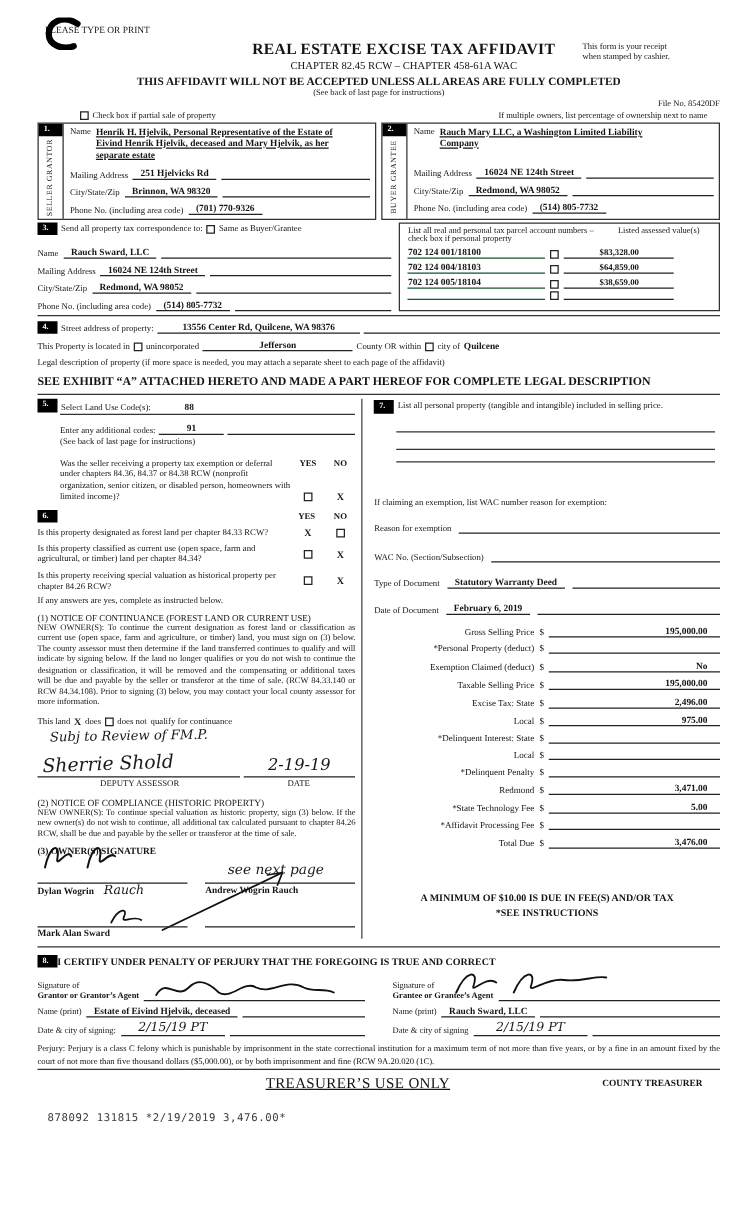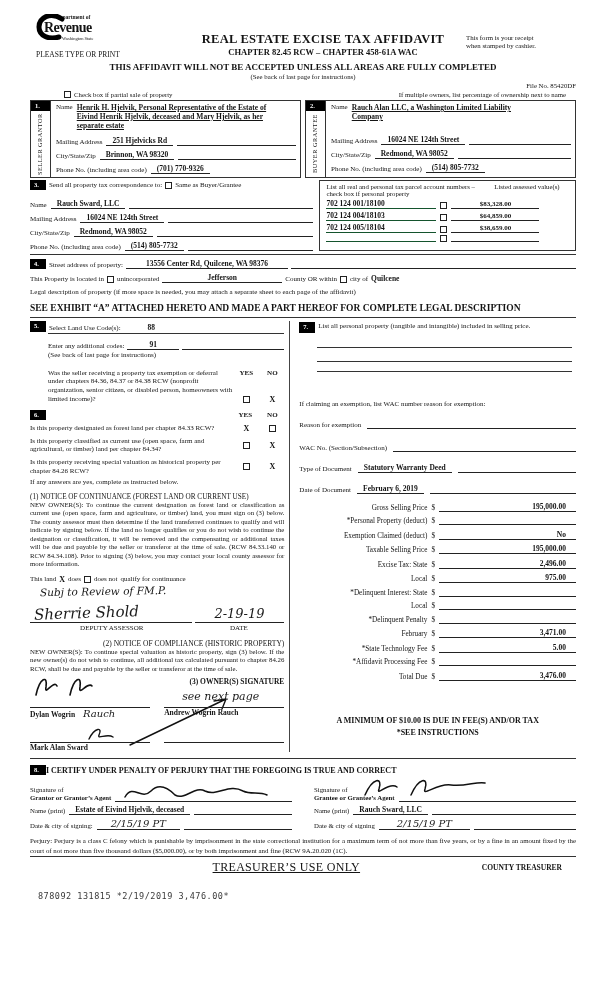--- a/index.html
+++ b/index.html
@@ -3,21 +3,21 @@
 <meta charset="utf-8">
 <style>
   * { margin:0; padding:0; box-sizing:border-box; }
   html,body { width:600px; background:#fff; }
   body { height:984px; overflow:hidden; font-family:"Liberation Serif", serif; color:#141414; }
   .page { position:relative; width:600px; height:984px; padding:10px 24px 0 30px; }
 
   .lbl { font-size:7px; }
   .sm  { font-size:6.8px; }
   .b   { font-weight:bold; }
-  .ctr { text-align:right; }
+  .ctr { text-align:left; }
   .cb  { display:inline-block; width:7px; height:7px; border:1px solid #222; background:#fff; vertical-align:-1px; flex:none; }
   .mark{ font-weight:bold; font-size:8px; }
   .secno { display:inline-block; background:#000; color:#fff; font-size:6.5px; font-weight:bold;
            padding:1px 7px 2px 4px; line-height:1.1; flex:none; }
   .fill { flex:1; border-bottom:1px solid #222; min-height:9px; }
   .uval { font-weight:bold; font-size:7.5px; border-bottom:1px solid #222; padding:0 6px; white-space:nowrap; }
   .uwrap { font-weight:bold; font-size:7.5px; text-decoration:underline; }
   .hand { font-family:"DejaVu Serif", serif; font-style:italic; color:#1a1a1a; }
   .row { display:flex; align-items:flex-end; gap:3px; }
   .hr  { border-top:1.4px solid #333; margin:3px 0; }
@@ -26,21 +26,21 @@
   .hdr { display:flex; }
   .logo-block { width:150px; position:relative; }
   .logo-swoosh { position:absolute; left:0; top:0; }
   .logo-text { margin-left:14px; }
   .logo-dept { font-size:5.5px; font-weight:bold; margin-left:12px; }
   .logo-rev  { font-size:14px; font-weight:bold; letter-spacing:-0.5px; }
   .logo-st   { font-size:4.5px; margin-left:18px; }
   .please { font-size:7.5px; margin-top:9px; margin-left:6px; }
   .title-block { flex:1; text-align:center; padding-top:22px; }
   .title { font-size:12.5px; font-weight:bold; letter-spacing:0.3px; }
-  .chapter { font-size:8.5px; font-weight:bold; }
+  .chapter { font-size:8.5px; font-weight:normal; }
   .receipt { width:110px; font-size:6.8px; padding-top:24px; line-height:1.25; }
   .warning { text-align:center; font-size:9px; font-weight:bold; margin-top:3px; }
   .seeback { text-align:center; font-size:6.8px; margin-top:1px; }
   .fileno  { text-align:right; font-size:6.8px; margin-top:2px; }
   .partial-row { display:flex; font-size:6.8px; margin:2px 0 2px 34px; align-items:center; gap:3px; }
   .mult { margin-left:auto; margin-right:10px; }
 
   
   .parties { display:flex; gap:4px; }
   .party { flex:1; border:1.2px solid #333; display:flex; min-height:74px; }
@@ -115,25 +115,20 @@
 </head>
 <body>
 
 <div class="page">
 
   <div class="hdr">
     <div class="logo-block">
       <svg class="logo-swoosh abs" width="30" height="26" viewBox="0 0 30 26" style="left:6px; top:4px;">
         <path d="M26,5 C14,-3 3,4 3,13 C3,22 13,26 23,23" fill="none" stroke="#000" stroke-width="5" stroke-linecap="round"></path>
       </svg>
-      <div class="logo-text" style="padding-top:4px;">
-        <div class="logo-dept">Department of</div>
-        <div class="logo-rev">Revenue</div>
-        <div class="logo-st">Washington State</div>
-      </div>
       <div class="please">PLEASE TYPE OR PRINT</div>
     </div>
     <div class="title-block">
       <div class="title">REAL ESTATE EXCISE TAX AFFIDAVIT</div>
       <div class="chapter">CHAPTER 82.45 RCW – CHAPTER 458-61A WAC</div>
     </div>
     <div class="receipt">
       <div>This form is your receipt</div>
       <div>when stamped by cashier.</div>
     </div>
@@ -182,21 +177,21 @@
     <div class="party">
       <div class="rail">
         <span class="secno">2.</span>
         <div class="vert">
           <span>BUYER</span>&nbsp;<span>GRANTEE</span>
         </div>
       </div>
       <div class="pbody">
         <div class="namerow">
           <span class="lbl">Name</span>
-          <span class="uwrap nameval">Rauch Alan LLC, a Washington Limited Liability Company</span>
+          <span class="uwrap nameval">Rauch Mary LLC, a Washington Limited Liability Company</span>
         </div>
         <div class="prow" style="margin-top:14px;">
           <span class="lbl">Mailing Address</span>
           <span class="uval">16024 NE 124th Street</span>
             <span class="fill"></span>
         </div>
         <div class="prow">
           <span class="lbl">City/State/Zip</span>
           <span class="uval">Redmond, WA 98052</span>
             <span class="fill"></span>
@@ -495,21 +490,21 @@
           <span class="feelabel">Local</span>
           <span class="dollar">$</span>
           <span class="feeval"></span>
         </div>
         <div class="feerow">
           <span class="feelabel">*Delinquent Penalty</span>
           <span class="dollar">$</span>
           <span class="feeval"></span>
         </div>
         <div class="feerow">
-          <span class="feelabel">February</span>
+          <span class="feelabel">Redmond</span>
           <span class="dollar">$</span>
           <span class="feeval">3,471.00</span>
         </div>
         <div class="feerow">
           <span class="feelabel">*State Technology Fee</span>
           <span class="dollar">$</span>
           <span class="feeval">5.00</span>
         </div>
         <div class="feerow">
           <span class="feelabel">*Affidavit Processing Fee</span>

